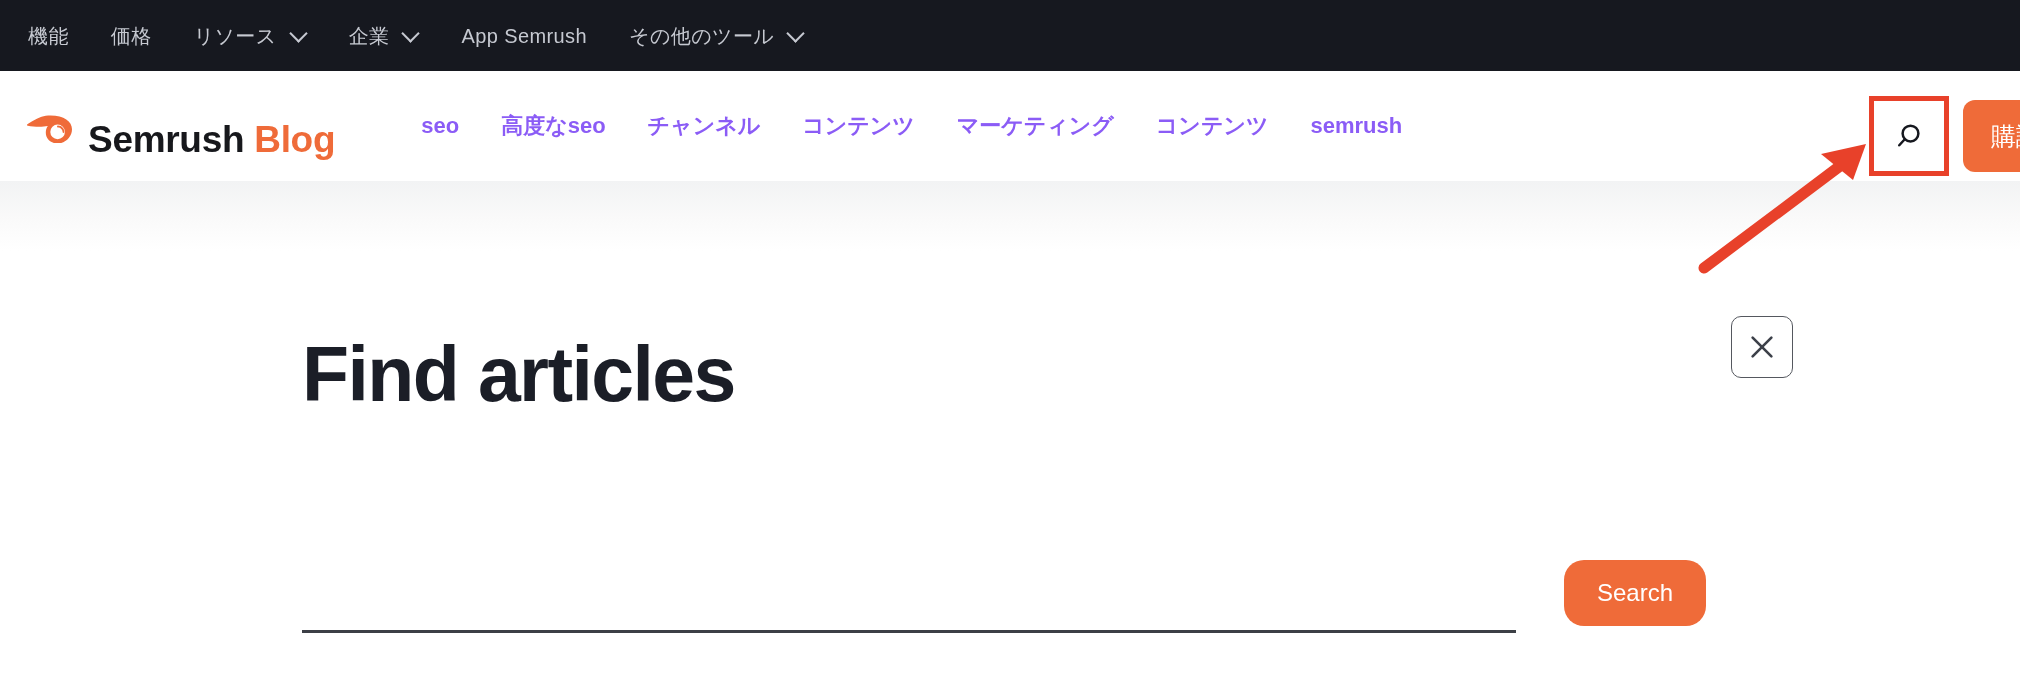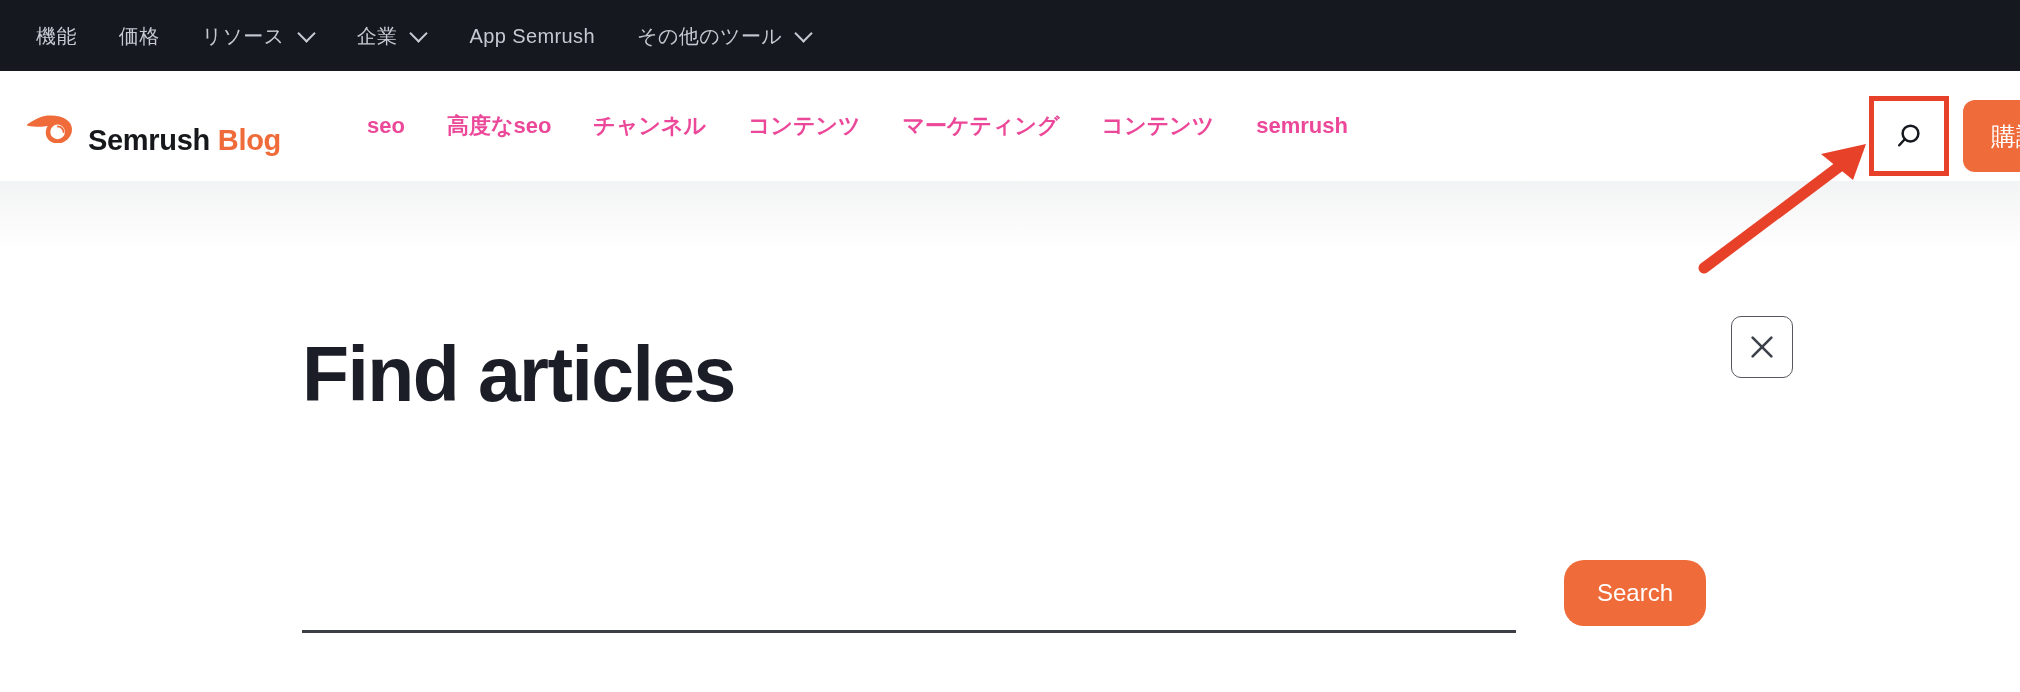--- a/index.html
+++ b/index.html
@@ -13,21 +13,21 @@
 
   
   .topbar {
     position: absolute;
     top: 0; left: 0;
     width: 2020px;
     height: 71px;
     background: #16181f;
     display: flex;
     align-items: center;
-    padding-left: 36px;
+    padding-left: 28px;
   }
   .topbar-item {
     display: flex;
     align-items: center;
     color: #c6c9d1;
     font-size: 20px;
     line-height: 1;
     margin-right: 42px;
     white-space: nowrap;
     cursor: pointer;
@@ -62,36 +62,36 @@
   }
   .brand {
     display: flex;
     align-items: center;
     margin-left: 26px;
     cursor: pointer;
   }
   .brand-mark { width: 46px; height: 34px; flex: none; }
   .brand-text {
     margin-left: 16px;
-    font-size: 29px;
+    font-size: 37px;
     font-weight: 700;
     letter-spacing: -.3px;
     color: #17181c;
     white-space: nowrap;
     margin-top: 28px;
   }
   .brand-text .blog { color: #ef6b39; }
 
   .mainnav {
     display: flex;
     align-items: center;
     margin-left: 86px;
   }
   .mainnav a {
-    color: #ec4899;
+    color: #8b5cf6;
     font-size: 22px;
     font-weight: 700;
     text-decoration: none;
     margin-right: 42px;
     white-space: nowrap;
     cursor: pointer;
   }
   .mainnav a:last-child { margin-right: 0; }
 
   

